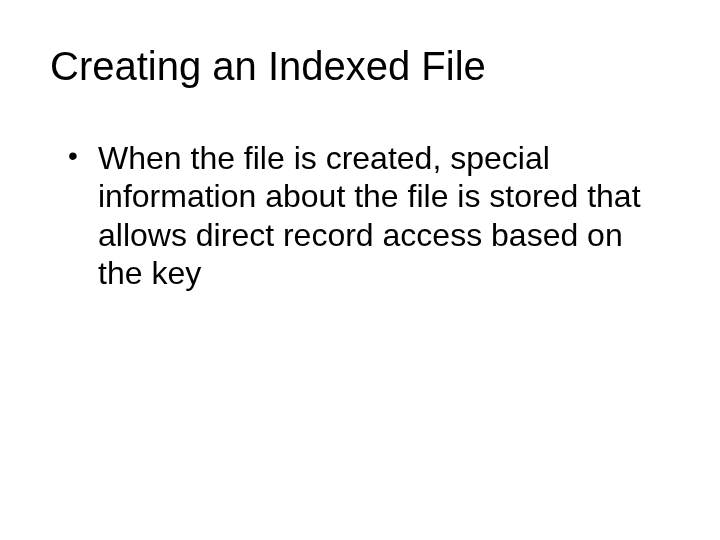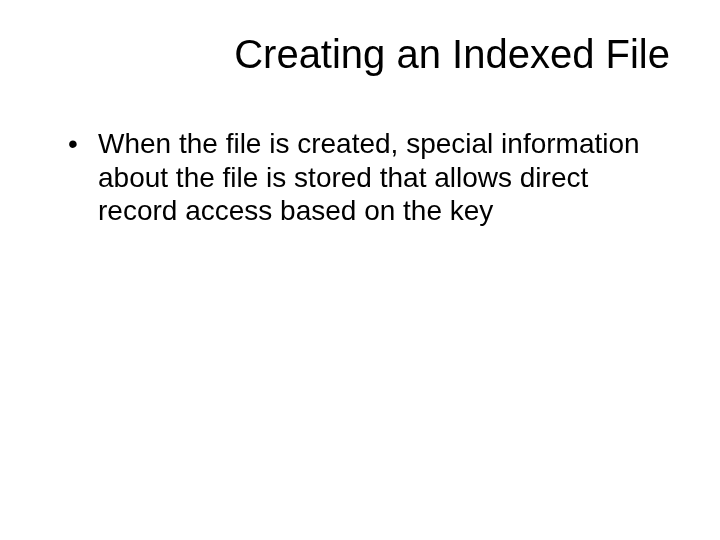--- a/index.html
+++ b/index.html
@@ -16,32 +16,32 @@
       overflow: hidden;
     }
     .slide {
       width: 100%;
       height: 100%;
       padding: 32px 50px;
     }
     .title {
       font-size: 40px;
       font-weight: normal;
-      text-align: right;
+      text-align: left;
       margin-bottom: 50px;
-      margin-top: 0;
+      margin-top: 12px;
     }
     .bullets {
       list-style: none;
       padding-left: 18px;
     }
     .bullet-item {
       position: relative;
       padding-left: 30px;
-      font-size: 28px;
+      font-size: 32px;
       line-height: 1.2;
     }
     .bullet-item::before {
       content: "•";
       position: absolute;
       left: 0;
       top: 0;
       font-size: 28px;
     }
   </style>

